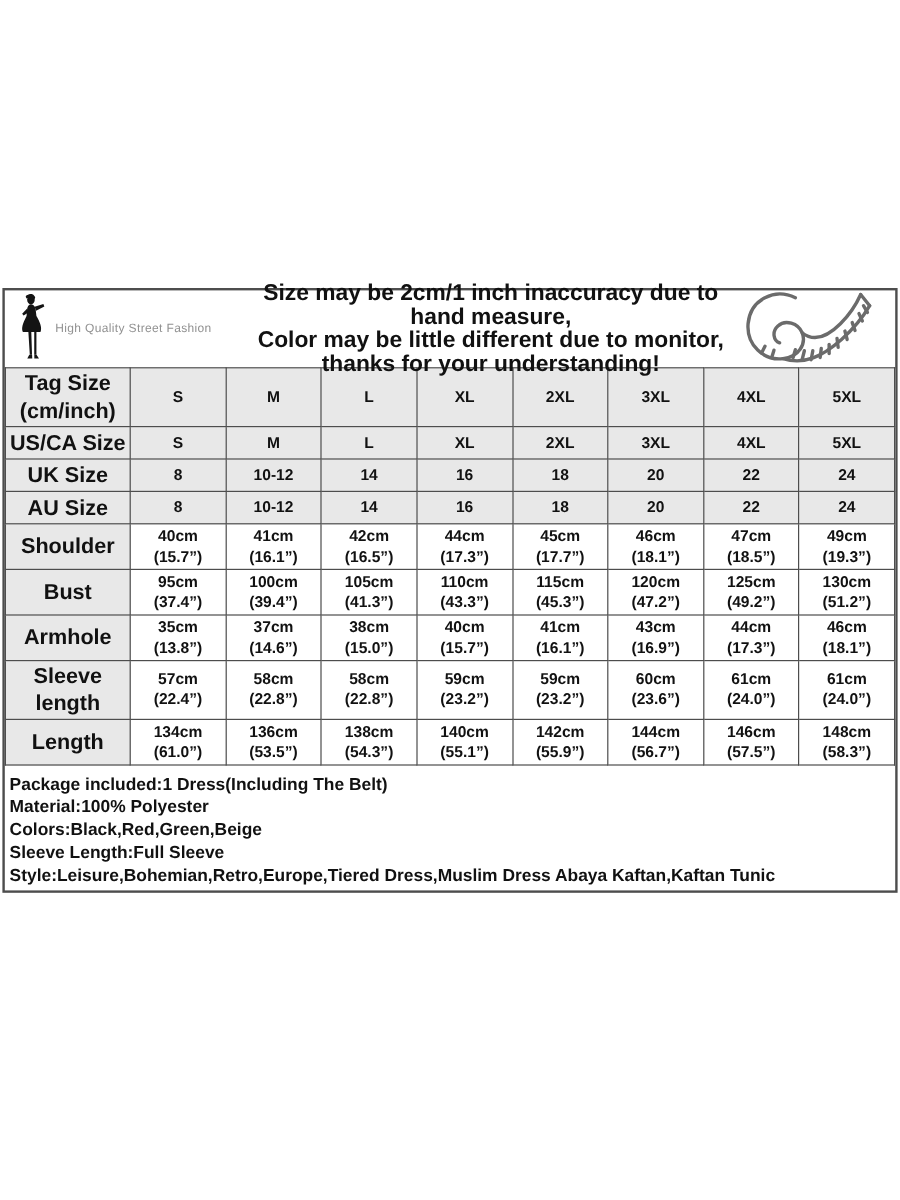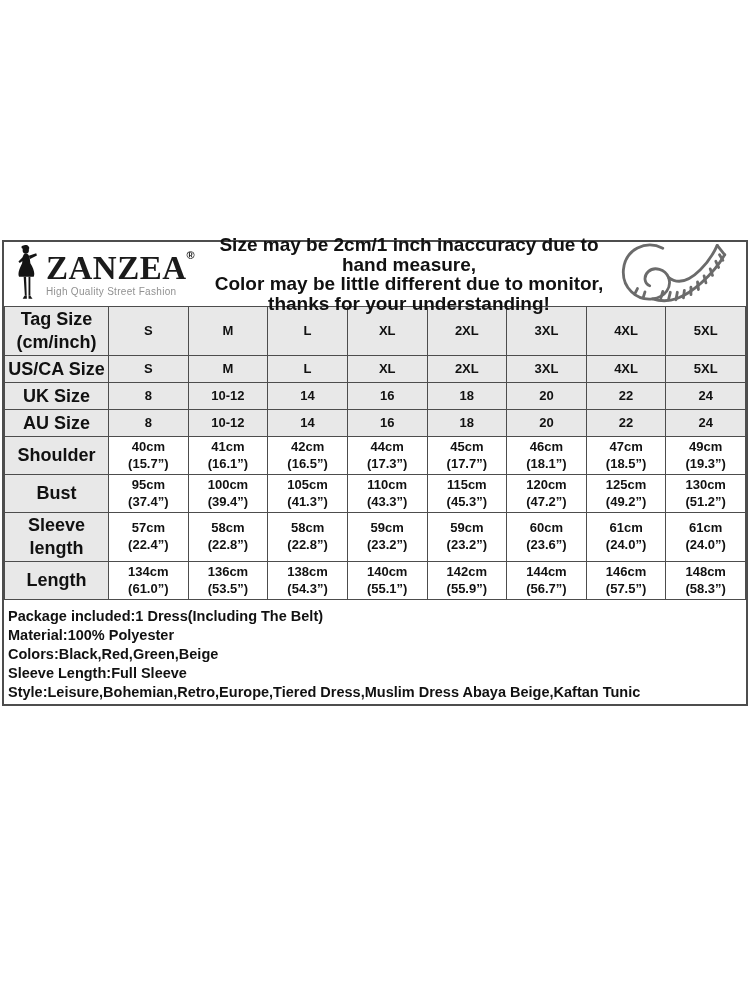--- a/index.html
+++ b/index.html
@@ -62,23 +62,20 @@
                    C26 17.5 24 14.5 20 14 Z"></path>
           <path d="M25 17.5 L37 13.5 L38.3 17 L27 23 Z"></path>
           <path d="M15.2 19.5 L8 27 L10 29.5 L16 25.5 Z"></path>
           <path d="M16.5 52 L18.5 83 L21.5 83 L20.5 52 Z"></path>
           <path d="M24.5 52 L24.5 83 L27.5 83 L27.5 52 Z"></path>
           <path d="M17.8 83 L15 88 L21.8 88 L21.6 83 Z"></path>
           <path d="M24.6 83 L24.6 88 L31 88 L27.6 83 Z"></path>
         </g>
       </svg>
       <div class="logo-text">
-        <div class="brand-row">
-          <span class="brand">ZANZEA</span><span class="reg">®</span>
-        </div>
         <div class="tagline">High Quality Street Fashion</div>
       </div>
     </div>
 
     <div class="disclaimer">
       <div>Size may be 2cm/1 inch inaccuracy due to hand measure,</div>
       <div>Color may be little different due to monitor,</div>
       <div>thanks for your understanding!</div>
     </div>
 
@@ -194,20 +191,39 @@
           <td>115cm
 (45.3”)</td>
           <td>120cm
 (47.2”)</td>
           <td>125cm
 (49.2”)</td>
           <td>130cm
 (51.2”)</td>
         </tr>
         <tr class="measure">
+          <td class="label-cell">Armhole</td>
+          <td>35cm
+(13.8”)</td>
+          <td>37cm
+(14.6”)</td>
+          <td>38cm
+(15.0”)</td>
+          <td>40cm
+(15.7”)</td>
+          <td>41cm
+(16.1”)</td>
+          <td>43cm
+(16.9”)</td>
+          <td>44cm
+(17.3”)</td>
+          <td>46cm
+(18.1”)</td>
+        </tr>
+        <tr class="measure">
           <td class="label-cell">Sleeve length</td>
           <td>57cm
 (22.4”)</td>
           <td>58cm
 (22.8”)</td>
           <td>58cm
 (22.8”)</td>
           <td>59cm
 (23.2”)</td>
           <td>59cm
@@ -239,16 +255,16 @@
 (58.3”)</td>
         </tr>
       </tbody>
   </table>
 
   <div class="foot">
     <div>Package included:1 Dress(Including The Belt)</div>
     <div>Material:100% Polyester</div>
     <div>Colors:Black,Red,Green,Beige</div>
     <div>Sleeve Length:Full Sleeve</div>
-    <div>Style:Leisure,Bohemian,Retro,Europe,Tiered Dress,Muslim Dress Abaya Beige,Kaftan Tunic</div>
+    <div>Style:Leisure,Bohemian,Retro,Europe,Tiered Dress,Muslim Dress Abaya Kaftan,Kaftan Tunic</div>
   </div>
 
 </div>
 
 </body></html>

